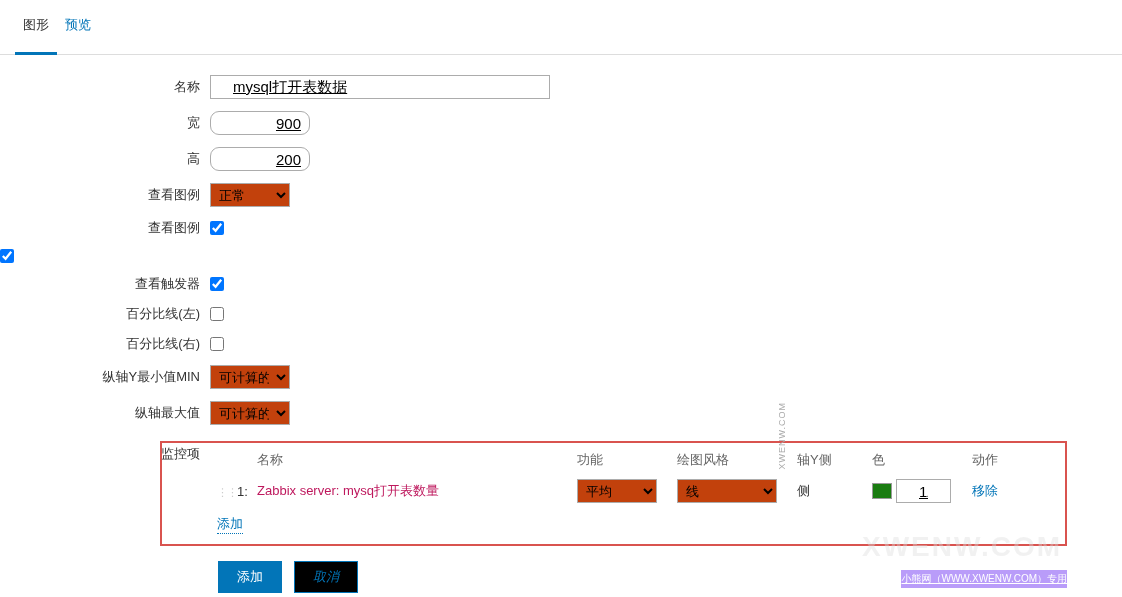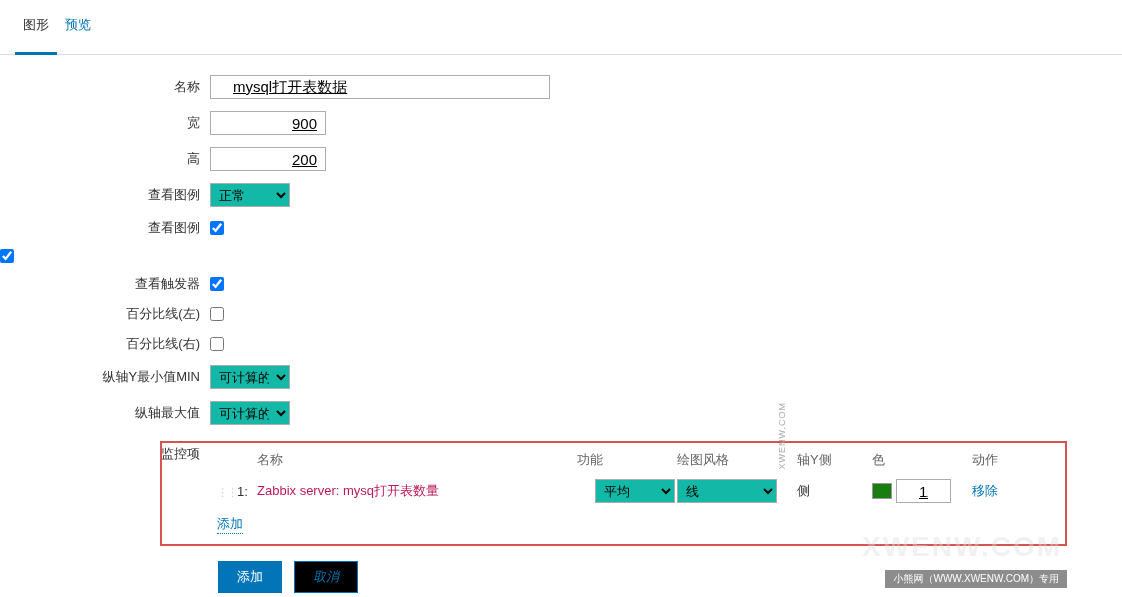--- a/index.html
+++ b/index.html
@@ -9,26 +9,26 @@
     .tab { padding: 8px 8px 18px; cursor: pointer; color: #0275b8; }
     .tab.active { color: #333; border-bottom: 3px solid #0275b8; margin-bottom: -1px; }
     
     .form-container { padding: 20px 0 0 0; }
     .form-row { display: flex; align-items: center; margin-bottom: 12px; }
     .form-label { width: 210px; text-align: right; padding-right: 10px; color: #333; }
     .form-control { display: flex; align-items: center; }
     
     input[type="text"] { border: 1px solid #acacac; padding: 4px 22px; font-size: 15px; height: 24px; text-decoration: underline; }
     input[type="text"].name-input { width: 340px; }
-    input[type="text"].num-input { width: 116px; text-align: right; padding-right: 8px; }
-    
-    select { border: 1px solid #acacac; padding: 2px 4px; font-size: 13px; height: 24px; background: #14b8a6; }
+    input[type="text"].num-input { width: 100px; text-align: right; padding-right: 8px; border-radius: 9px; }
+    
+    select { border: 1px solid #acacac; padding: 2px 4px; font-size: 13px; height: 24px; background: #c2410c; }
     select.type-select { width: 80px; }
     select.calc-select { width: 80px; }
-    select.func-select { width: 80px; margin-left: 18px; }
+    select.func-select { width: 80px; }
     select.draw-select { width: 100px; }
     
     input[type="checkbox"] { width: 14px; height: 14px; }
     
     .highlight-box { border: 2px solid #d9534f; margin: 0 55px 0 160px; padding: 8px 10px 10px 55px; position: relative; }
     
     .items-header { display: flex; color: #666; padding-bottom: 10px; }
     .items-row { display: flex; align-items: center; padding-bottom: 8px; }
     
     .col-drag { width: 20px; color: #aaa; }
@@ -51,21 +51,21 @@
     
     .button-row { display: flex; gap: 12px; margin: 15px 0 0 218px; }
     .btn { padding: 6px 18px; font-size: 13px; cursor: pointer; border: 1px solid; }
     .btn-primary { background: #0275b8; color: #fff; border-color: #0275b8; }
     .btn-default { background: #000000; color: #0275b8; border-color: #0275b8; font-style: italic; }
     
     .items-label-row { display: flex; margin-bottom: 0; }
     .items-label { width: 210px; text-align: right; padding-right: 10px; color: #333; padding-top: 8px; }
     
     .watermark { position: absolute; right: 60px; bottom: 30px; color: #ddd; font-size: 28px; font-weight: bold; pointer-events: none; opacity: 0.4; letter-spacing: 2px; }
-    .watermark-footer { position: absolute; right: 55px; bottom: 5px; background: #404040; color: #fff; font-size: 10px; padding: 2px 8px; opacity: 0.6; }
+    .watermark-footer { position: absolute; right: 55px; bottom: 5px; background: #8b5cf6; color: #fff; font-size: 10px; padding: 2px 0; opacity: 0.6; text-decoration: underline; }
     .watermark-side { position: absolute; right: 346px; top: 402px; transform: rotate(-90deg); transform-origin: right top; font-size: 9px; color: #aaa; letter-spacing: 1px; }
     
     .items-section { position: relative; margin-top: 8px; }
     .drag-dots { color: #ccc; font-size: 11px; letter-spacing: -1px; }
     
     .wrapper { position: relative; width: 1122px; }
   </style>
 </head>
 <body>
 

